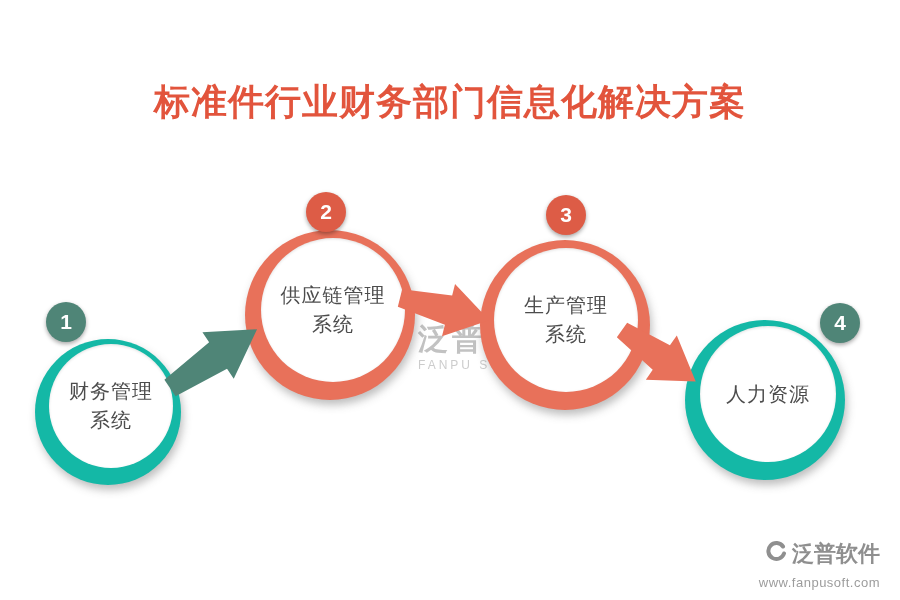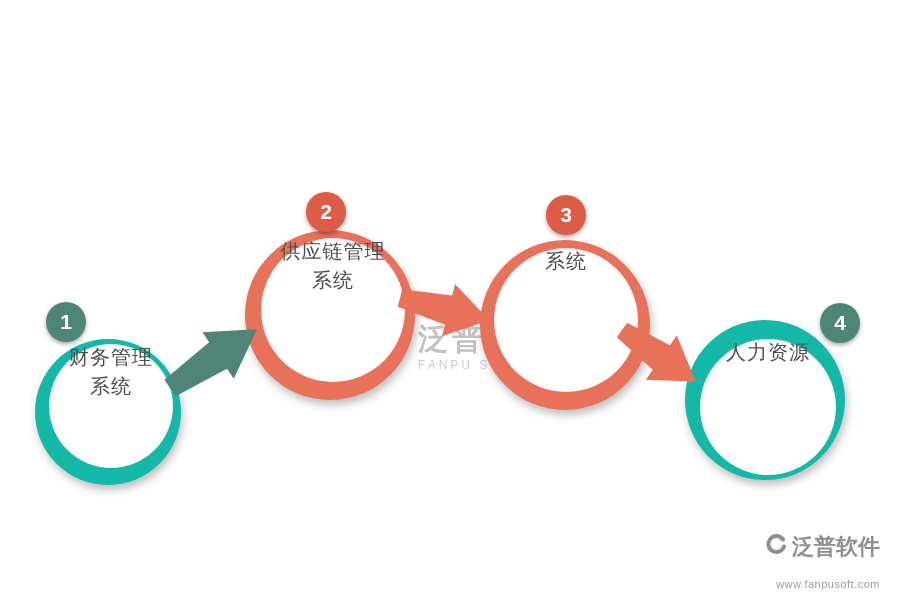--- a/index.html
+++ b/index.html
@@ -22,61 +22,61 @@
   .wm-name{font-size:30px;font-weight:bold;color:#BCBCBC;letter-spacing:4px;line-height:1.1;}
   .wm-sub{font-size:12px;color:#C7C7C7;letter-spacing:3px;margin-top:3px;}
   
   .arrows{position:absolute;left:0;top:0;z-index:5;pointer-events:none;}
   .arrow-teal{fill:#4F8577;}
   .arrow-coral{fill:#E8715A;}
   
   .node{position:absolute;border-radius:50%;z-index:2;box-shadow:2px 5px 8px rgba(70,70,70,.35);}
   .node .inner{
     position:absolute;background:#ffffff;border-radius:50%;z-index:3;
-    display:flex;justify-content:center;text-align:center;
+    display:flex;align-items:center;justify-content:center;text-align:center;
     box-shadow:inset 0 1px 3px rgba(0,0,0,.12);
-    font-family:Liberation Mono, monospace;
   }
   .teal{background:#14b8a6;}
   .coral{background:#E8715A;}
   .label{font-size:20px;line-height:1.45;color:#4D4D4D;letter-spacing:1px;}
   .label span{display:block;}
   
   .n1{left:35px;top:339px;width:146px;height:146px;}
   .n1 .inner{left:14px;top:5px;width:124px;height:124px;}
   .n2{left:245px;top:230px;width:170px;height:170px;}
   .n2 .inner{left:16px;top:8px;width:144px;height:144px;}
   .n3{left:480px;top:240px;width:170px;height:170px;}
   .n3 .inner{left:14px;top:8px;width:144px;height:144px;}
   .n4{left:685px;top:320px;width:160px;height:160px;}
-  .n4 .inner{left:15px;top:19px;width:136px;height:136px;}
+  .n4 .inner{left:15px;top:6px;width:136px;height:136px;}
   
   .badge{
     position:absolute;width:40px;height:40px;border-radius:50%;z-index:7;
     display:flex;align-items:center;justify-content:center;
     color:#ffffff;font-size:21px;font-weight:bold;
     box-shadow:0 2px 4px rgba(0,0,0,.35);
   }
   .badge-teal{background:#4F8577;}
   .badge-coral{background:#DD5C46;}
   .b1{left:46px;top:302px;}
   .b2{left:306px;top:192px;}
   .b3{left:546px;top:195px;}
   .b4{left:820px;top:303px;}
   
   .footer{position:absolute;right:20px;bottom:10px;text-align:right;z-index:4;}
   .footer-brand{display:flex;align-items:center;justify-content:flex-end;gap:5px;
     font-size:22px;font-weight:bold;color:#8F8F8F;}
-  .footer-url{font-size:11px;color:#9C9C9C;margin-top:16px;letter-spacing:.5px;}
+  .footer-url{font-size:13px;color:#9C9C9C;margin-top:6px;letter-spacing:.5px;}
 </style>
 </head>
 <body>
 
 <div class="canvas">
 
+  <h1 class="title">标准件行业财务部门信息化解决方案</h1>
 
   <div class="watermark">
     <span>
       <svg width="46" height="46" viewBox="0 0 44 44">
         <path d="M36 13 A16 16 0 1 0 38 27" fill="none" stroke="#BFBFBF" stroke-width="7" stroke-linecap="round"></path>
       </svg>
     </span>
     <span class="wm-col">
       <span class="wm-name">泛普软件</span>
       <span class="wm-sub">FANPU SOFTWARE</span>
@@ -111,20 +111,21 @@
         <span>供应链管理</span>
         <span>系统</span>
       </div>
     </div>
   </div>
   <div class="badge badge-coral b2">2</div>
 
   <div class="node coral n3">
     <div class="inner">
       <div class="label">
+        <span>生产管理</span>
         <span>系统</span>
       </div>
     </div>
   </div>
   <div class="badge badge-coral b3">3</div>
 
   <div class="node teal n4">
     <div class="inner">
       <div class="label">
         <span>人力资源</span>

